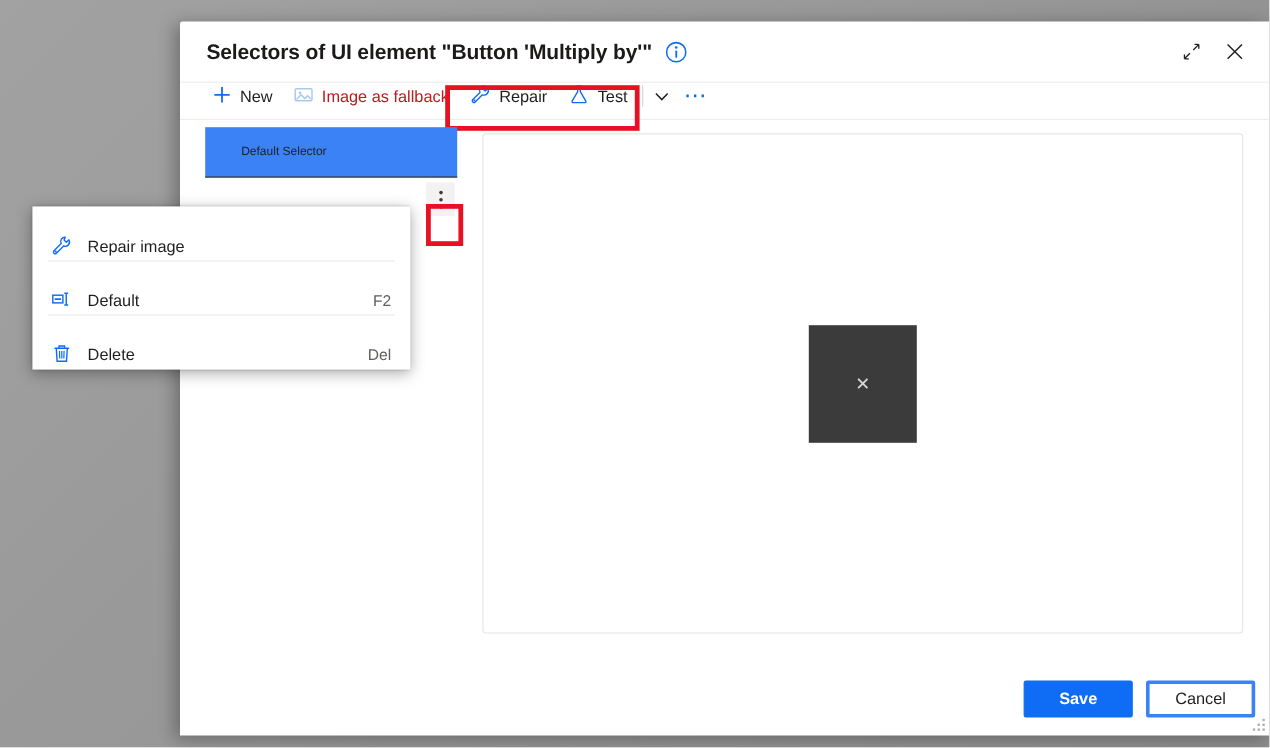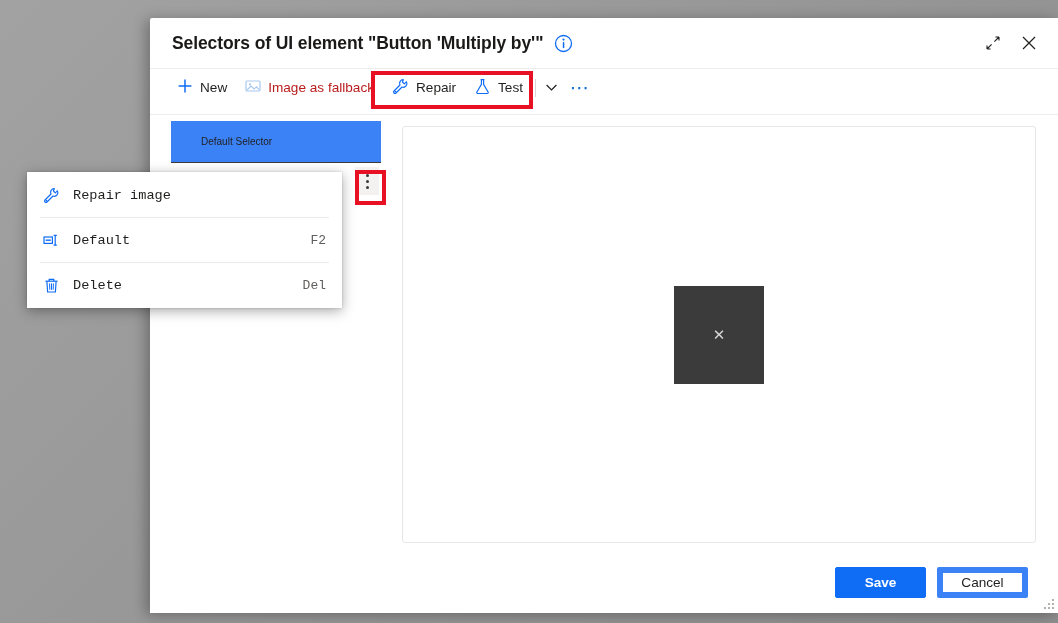--- a/index.html
+++ b/index.html
@@ -70,21 +70,21 @@
     justify-content: center;
     background: transparent;
     border: none;
     cursor: pointer;
     color: #201f1e;
   }
 
   
   .toolbar {
     position: relative;
-    height: 47px;
+    height: 32px;
     border-top: 1px solid #ededed;
     border-bottom: 1px solid #ededed;
     display: flex;
     align-items: center;
     padding: 0 16px 8px 18px;
     box-sizing: border-box;
   }
   .tb-group { display: flex; align-items: center; }
   .tb-item {
     display: flex;
@@ -259,21 +259,21 @@
   
   .footer {
     position: absolute;
     left: 0;
     right: 0;
     bottom: 0;
     height: 62px;
     display: flex;
     align-items: center;
     justify-content: flex-end;
-    padding-right: 30px;
+    padding-right: 12px;
     box-sizing: border-box;
     gap: 11px;
   }
   .btn {
     height: 31px;
     min-width: 91px;
     font-size: 13.6px;
     font-family: "Liberation Sans", sans-serif;
     border-radius: 2px;
     cursor: pointer;
@@ -281,21 +281,21 @@
   }
   .btn-primary {
     background: #0f6cf5;
     color: #ffffff;
     border: 1px solid #0f6cf5;
     font-weight: 600;
   }
   .btn-secondary {
     background: #ffffff;
     color: #201f1e;
-    border: 6px solid #3b82f6;
+    border: 3px solid #3b82f6;
   }
 
   .resize-grip {
     position: absolute;
     right: 3px;
     bottom: 3px;
     width: 14px;
     height: 14px;
     pointer-events: auto;
     cursor: nwse-resize;
@@ -308,27 +308,26 @@
     top: 172px;
     width: 315px;
     background: #ffffff;
     box-shadow: 0 3px 12px rgba(0,0,0,0.34), 0 0 2px rgba(0,0,0,0.18);
     padding: 5px 0;
     z-index: 5;
   }
   .ctx-item {
     height: 36px;
     display: flex;
-    align-items: center;
+    align-items: flex-end;
     padding: 0 16px 0 13px;
     font-size: 13.6px;
     color: #201f1e;
     cursor: pointer;
     box-sizing: border-box;
-    font-family: Liberation Mono, monospace;
   }
   .ctx-ico {
     width: 22px;
     display: flex;
     align-items: center;
     justify-content: center;
     margin-right: 11px;
     color: #0a6ed1;
   }
   .ctx-shortcut {

